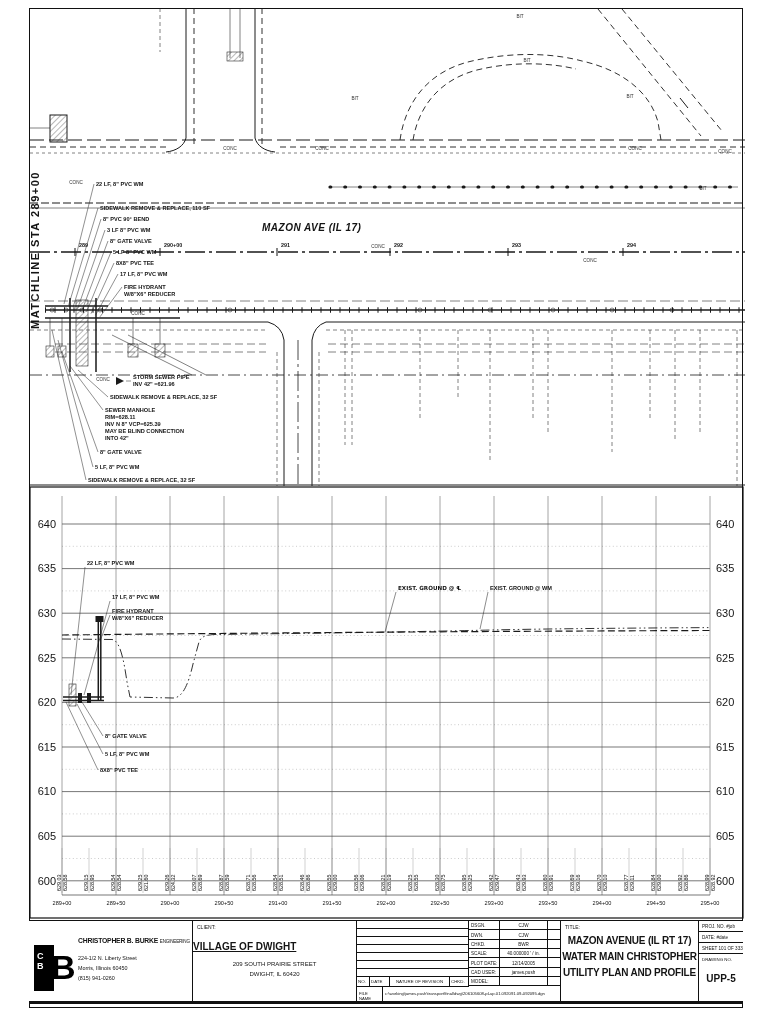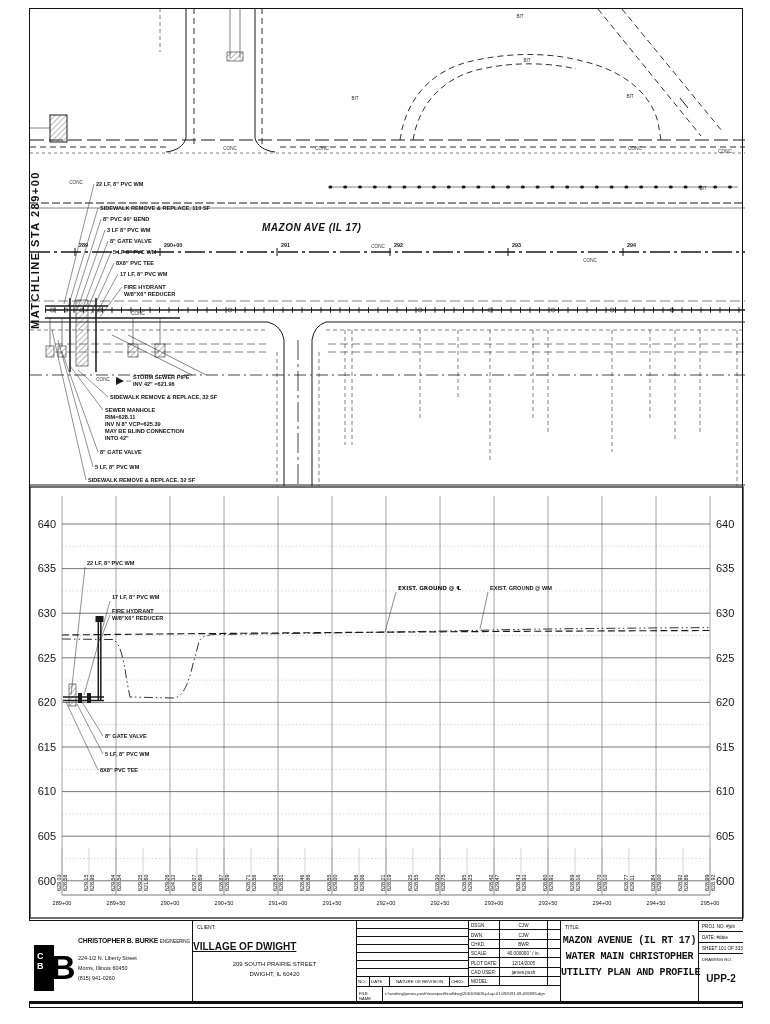--- a/index.html
+++ b/index.html
@@ -72,21 +72,21 @@
   .rev-head span{border-right:1px solid #111;padding:2px 1px 0 1px;box-sizing:border-box;overflow:hidden;white-space:nowrap;}
   .file-row{position:absolute;left:328px;top:66px;width:204px;height:14px;display:flex;font-size:4.2px;
             box-sizing:border-box;z-index:2;background:#fff;border-right:1px solid #111;}
   .file-row .fl{width:26px;border-right:1px solid #111;padding:4px 1px 0 2px;box-sizing:border-box;}
   .file-row .fp{flex:1;padding:4px 1px 0 2px;overflow:hidden;white-space:nowrap;}
   .inf-row{height:9.33px;border-bottom:1px solid #111;display:flex;font-size:4.6px;box-sizing:border-box;}
   .inf-row .il{width:31px;border-right:1px solid #111;padding:2.2px 0 0 2px;box-sizing:border-box;white-space:nowrap;}
   .inf-row .iv{flex:1;border-right:1px solid #111;padding:2.2px 0 0 0;text-align:center;box-sizing:border-box;white-space:nowrap;overflow:hidden;}
   .inf-row .ix{width:12px;}
   .title-lines{position:absolute;left:0;top:12px;width:100%;text-align:center;}
-  .title-line{font-size:10px;font-weight:bold;letter-spacing:-.2px;line-height:16px;white-space:nowrap;font-family:Liberation Mono, monospace;}
+  .title-line{font-size:10px;font-weight:bold;letter-spacing:-.2px;line-height:16px;white-space:nowrap;}
   .f-row{height:11px;border-bottom:1px solid #111;font-size:4.6px;padding:3px 0 0 3px;box-sizing:border-box;white-space:nowrap;overflow:hidden;}
   .f-draw-label{position:absolute;left:3px;top:36px;font-size:4.4px;}
   .f-draw-no{position:absolute;left:0;top:52px;width:100%;text-align:center;font-size:10px;font-weight:bold;}
 </style>
 </head>
 <body>
 
 <div class="page">
   <div class="frame"></div>
 
@@ -494,16 +494,16 @@
         <div class="title-line">WATER MAIN CHRISTOPHER</div>
         <div class="title-line">UTILITY PLAN AND PROFILE</div>
       </div>
     </div>
 
     <div class="sec tb-f">
       <div class="f-row"><span>PROJ. NO.</span> <span>#job</span></div>
       <div class="f-row"><span>DATE:</span> <span>#date</span></div>
       <div class="f-row"><span>SHEET</span> <span>101 OF 333</span></div>
       <div class="f-draw-label">DRAWING NO.</div>
-      <div class="f-draw-no">UPP-2</div>
+      <div class="f-draw-no">UPP-5</div>
     </div>
   </div>
 </div>
 
 </body></html>

